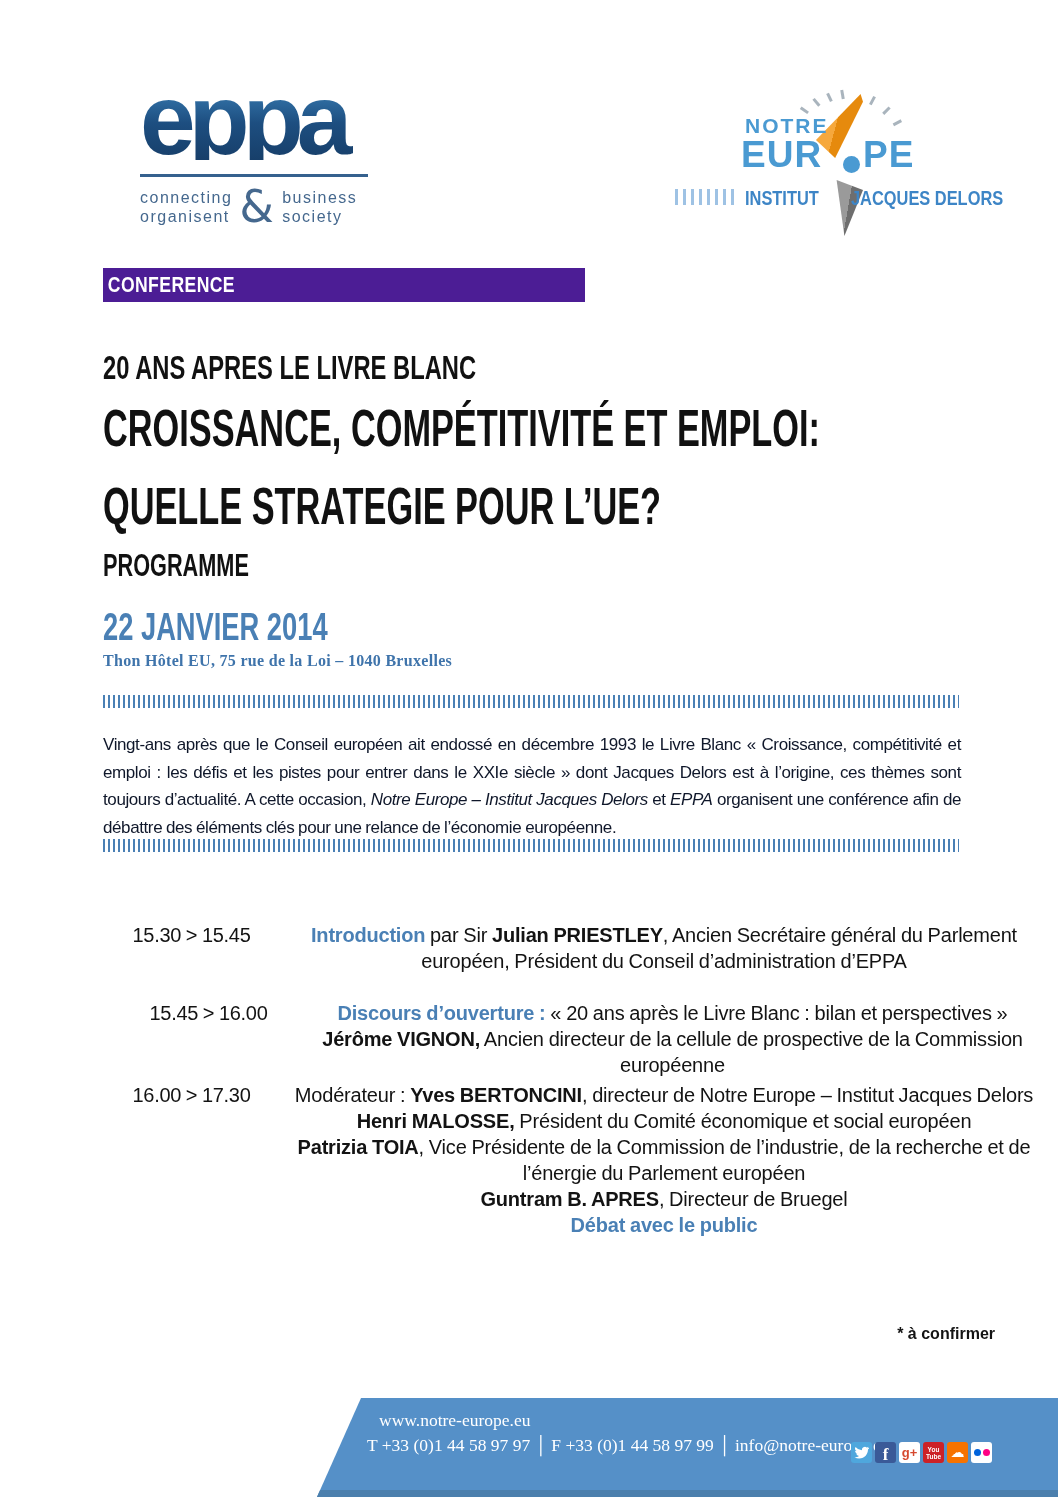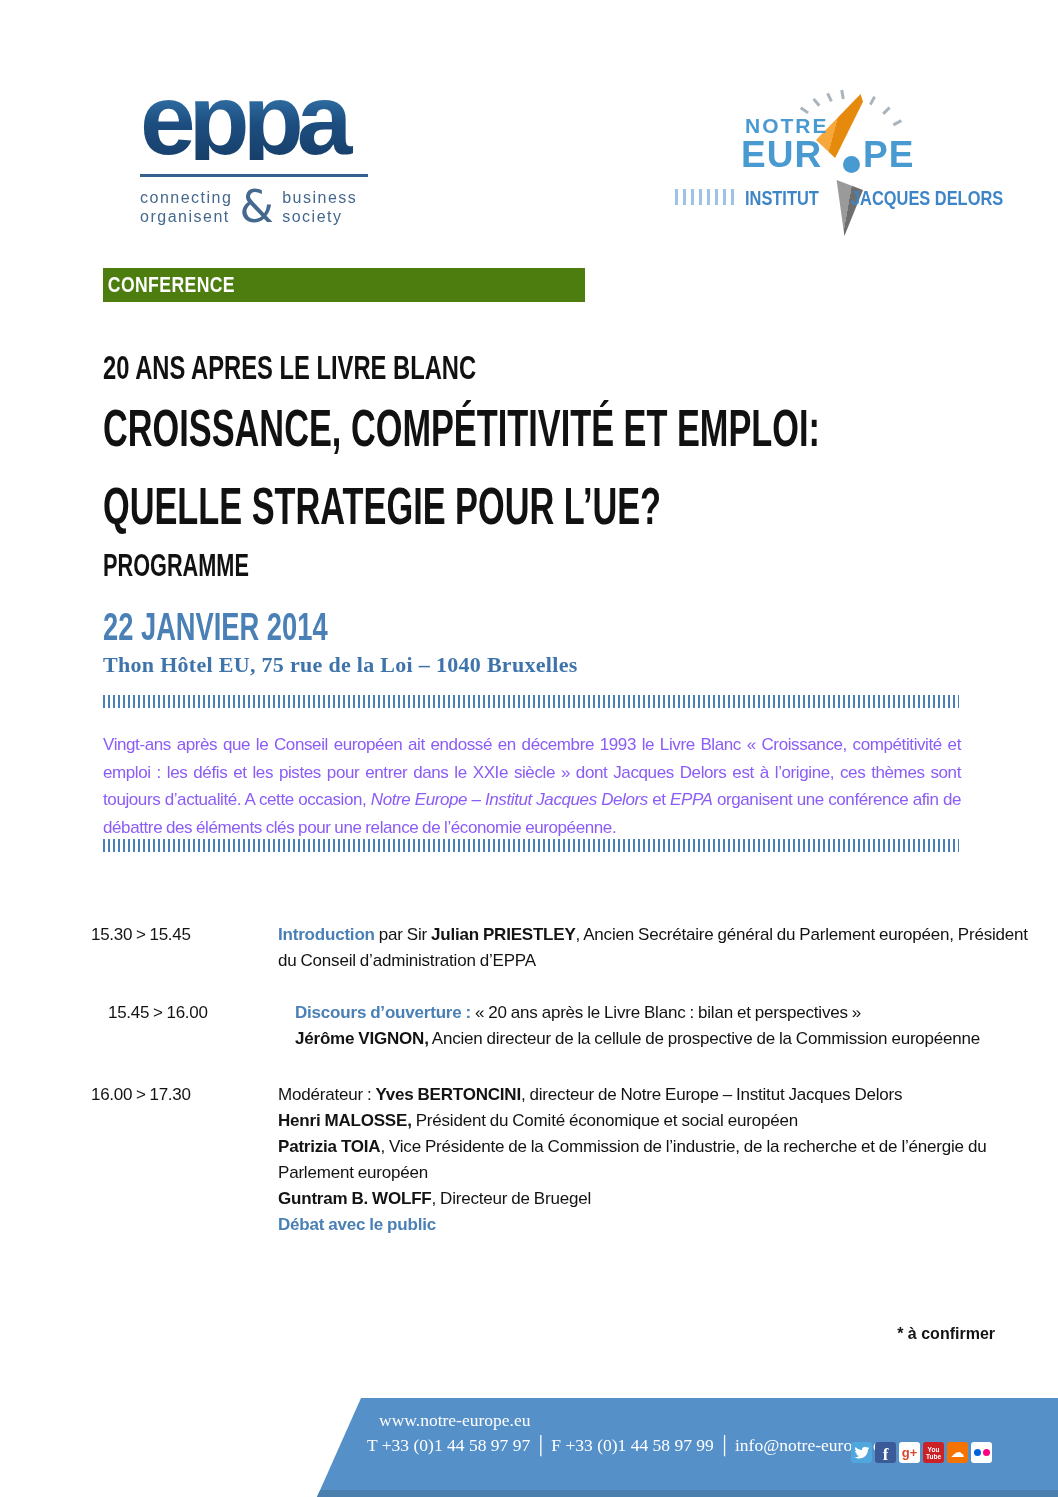--- a/index.html
+++ b/index.html
@@ -30,47 +30,47 @@
     background:linear-gradient(105deg,#f6a83c 45%,#e68a0d 45%);
     clip-path:polygon(95% 0%,100% 12%,42% 100%,2% 72%);}
   .ne-needle-down{position:absolute;left:158px;top:92px;width:30px;height:56px;
     background:linear-gradient(100deg,#9a9a9a 50%,#6e6e6e 50%);
     clip-path:polygon(12% 0,100% 18%,38% 100%);}
   .ne-bars{position:absolute;left:0;top:101px;width:62px;height:16px;
     background:repeating-linear-gradient(90deg,#9ec2e4 0 3.5px,transparent 3.5px 8px);}
   .tick{position:absolute;width:2.5px;height:9px;background:#a9b4bd;}
 
   
-  .banner{position:absolute;left:103px;top:268px;width:482px;height:34px;background:#4d7c0f;}
+  .banner{position:absolute;left:103px;top:268px;width:482px;height:34px;background:#4c1d95;}
   .banner span{display:inline-block;color:#fff;font-weight:700;font-size:22px;line-height:34px;
     padding-left:6px;transform:scaleX(.8);transform-origin:left;letter-spacing:.5px;}
 
   
   .hl{position:absolute;left:103px;white-space:nowrap;font-weight:800;color:#111;
       transform-origin:left;line-height:1.1;}
   .kicker{top:350px;font-size:33px;transform:scaleX(.72);}
   .title1{top:400px;font-size:52px;transform:scaleX(.66);}
   .title2{top:478px;font-size:52px;transform:scaleX(.66);}
   .subtitle{top:549px;font-size:31px;transform:scaleX(.7);}
   .date{top:606px;font-size:39px;transform:scaleX(.7);color:#4a80b5;}
   .venue{position:absolute;left:103px;top:652px;font-family:"Liberation Serif",serif;
-    font-weight:700;font-size:22px;color:#3f74ab;letter-spacing:.3px;}
+    font-weight:700;font-size:16px;color:#3f74ab;letter-spacing:.3px;}
 
   
   .sep{position:absolute;left:103px;width:856px;height:13px;
     background:repeating-linear-gradient(90deg,#4a80b5 0 2px,transparent 2px 5px);}
   .sep1{top:695px;} .sep2{top:839px;}
 
   
   .intro{position:absolute;left:103px;top:714px;width:858px;font-size:17px;line-height:27.5px;
-    text-align:justify;letter-spacing:-.4px;word-spacing:-.5px;color:#8b5cf6;}
-
-  
-  .row{position:absolute;left:91px;right:15px;display:grid;grid-template-columns:187px 1fr;
-    font-size:17px;line-height:26px;letter-spacing:-.2px;word-spacing:-.5px;}
+    text-align:justify;letter-spacing:-.4px;word-spacing:-.5px;color:#0f172a;}
+
+  
+  .row{position:absolute;left:98px;right:15px;display:grid;grid-template-columns:187px 1fr;
+    font-size:20px;line-height:26px;letter-spacing:-.2px;word-spacing:-.5px;text-align:center;}
   .row-0{top:922px;} .row-1{top:1000px;margin-left:17px;} .row-2{top:1082px;}
   .time{letter-spacing:-.3px;}
   .sg-n{} .sg-b{font-weight:700;} .sg-bb{font-weight:700;color:#4a80b5;} .sg-i{font-style:italic;}
 
   .note{position:absolute;right:63px;top:1325px;font-size:16px;font-weight:700;}
 
   
   .footer{position:absolute;left:317px;top:1398px;width:741px;height:99px;background:#5590c8;
     clip-path:polygon(44px 0,100% 0,100% 100%,0 100%);
     color:#fff;font-family:"Liberation Serif",serif;font-size:17.5px;line-height:25px;}
@@ -155,21 +155,21 @@
           <div class="line"><span class="sg-bb">Discours d’ouverture :</span><span class="sg-n"> « 20 ans après le Livre Blanc : bilan et perspectives »</span></div>
           <div class="line"><span class="sg-b">Jérôme VIGNON,</span><span class="sg-n"> Ancien directeur de la cellule de prospective de la Commission européenne</span></div>
         </div>
       </div>
       <div class="row row-2">
         <div class="time">16.00 &gt; 17.30</div>
         <div class="desc">
           <div class="line"><span class="sg-n">Modérateur : </span><span class="sg-b">Yves BERTONCINI</span><span class="sg-n">, directeur de Notre Europe – Institut Jacques Delors</span></div>
           <div class="line"><span class="sg-b">Henri MALOSSE,</span><span class="sg-n"> Président du Comité économique et social européen</span></div>
           <div class="line"><span class="sg-b">Patrizia TOIA</span><span class="sg-n">, Vice Présidente de la Commission de l’industrie, de la recherche et de l’énergie du Parlement européen</span></div>
-          <div class="line"><span class="sg-b">Guntram B. WOLFF</span><span class="sg-n">, Directeur de Bruegel</span></div>
+          <div class="line"><span class="sg-b">Guntram B. APRES</span><span class="sg-n">, Directeur de Bruegel</span></div>
           <div class="line"><span class="sg-bb">Débat avec le public</span></div>
         </div>
       </div>
     </div>
 
   <div class="note">* à confirmer</div>
 
   <div class="footer">
     <div class="f1">www.notre-europe.eu</div>
     <div class="f2">T +33 (0)1 44 58 97 97 │ F +33 (0)1 44 58 97 99 │ info@notre-europe.eu</div>

